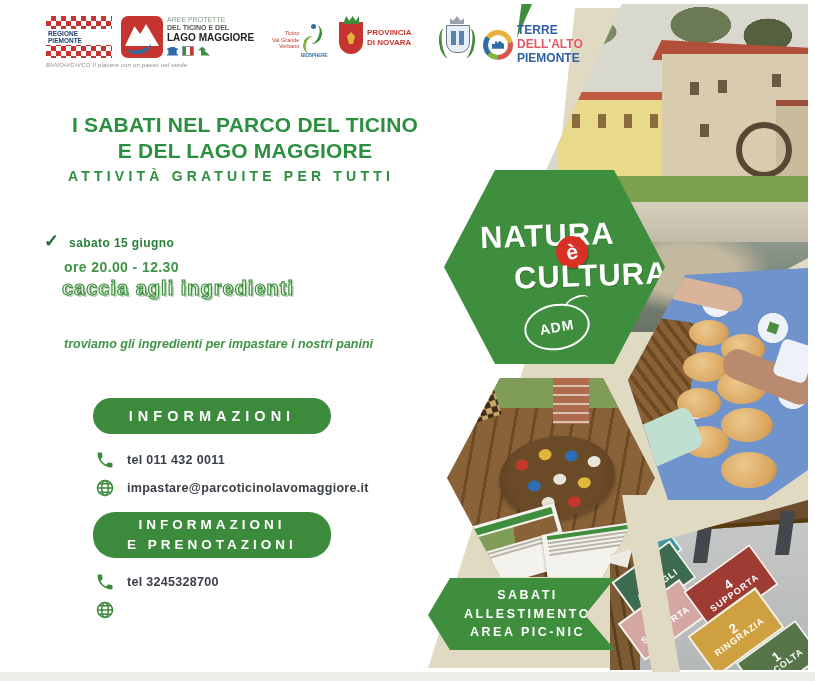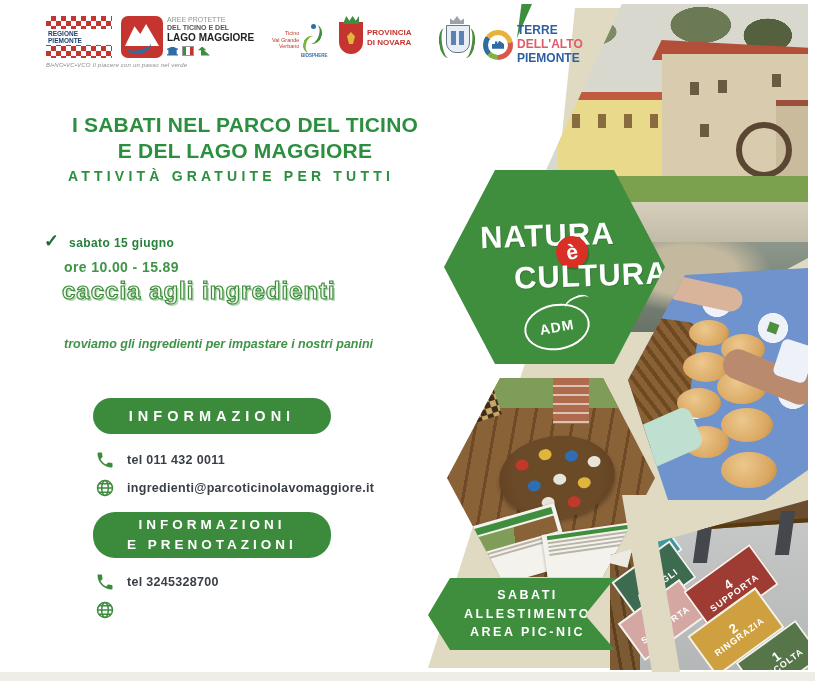--- a/index.html
+++ b/index.html
@@ -66,21 +66,21 @@
   .terre-tx .r{color:#e05a6a;}
 
   
   .title{left:28px;top:112px;width:434px;text-align:center;color:#2c8f3f;font-weight:bold;
          font-size:21px;line-height:1.25;letter-spacing:0.2px;}
   .subtitle{left:68px;top:168px;color:#2c8f3f;font-weight:bold;font-size:14px;letter-spacing:4.2px;}
   .row-date{left:44px;top:230px;display:flex;gap:10px;align-items:baseline;}
   .chk{color:#1e6b33;font-size:18px;font-weight:bold;}
   .date-tx{color:#27813a;font-size:12px;font-weight:bold;letter-spacing:0.4px;}
   .time-tx{left:64px;top:259px;color:#3f9447;font-size:14px;font-weight:bold;letter-spacing:0.4px;}
-  .event-name{left:62px;top:277px;font-size:24px;font-weight:bold;letter-spacing:1px;color:#eef7ea;
+  .event-name{left:62px;top:277px;font-size:20px;font-weight:bold;letter-spacing:1px;color:#eef7ea;
               -webkit-text-stroke:1.2px #3f8e3e;text-shadow:2px 2px 0 rgba(63,142,62,0.35);}
   .place-tx{left:64px;top:311px;color:#2c8f3f;font-size:15px;font-weight:bold;}
   .desc-tx{left:64px;top:337px;color:#3f9447;font-size:12.5px;font-weight:bold;font-style:italic;}
   .pill{background:#3c8b3c;border-radius:22px;color:#fff;font-weight:bold;display:flex;
         flex-direction:column;align-items:center;justify-content:center;text-align:center;}
   .pill1{left:93px;top:398px;width:238px;height:36px;font-size:14.5px;letter-spacing:5px;}
   .pill2{left:93px;top:512px;width:238px;height:46px;font-size:13.5px;letter-spacing:4px;line-height:1.45;}
   .crow{display:flex;gap:12px;align-items:center;}
   .crow .tx{color:#3a3f47;font-size:12.5px;font-weight:bold;letter-spacing:0.3px;}
   .crow1{left:95px;top:450px;} .crow2{left:95px;top:478px;}
@@ -371,42 +371,42 @@
   <div class="abs title">
     <div>I SABATI NEL PARCO DEL TICINO</div>
     <div>E DEL LAGO MAGGIORE</div>
   </div>
   <div class="abs subtitle">ATTIVITÀ GRATUITE PER TUTTI</div>
 
   <div class="abs row-date">
     <span class="chk">✓</span>
     <span class="date-tx">sabato 15 giugno</span>
   </div>
-  <div class="abs time-tx">ore 10.00 - 15.89</div>
+  <div class="abs time-tx">ore 20.00 - 12.30</div>
   <div class="abs event-name">caccia agli ingredienti</div>
   <div class="abs desc-tx">troviamo gli ingredienti per impastare i nostri panini</div>
 
   <div class="abs pill pill1">
     <span>INFORMAZIONI</span>
   </div>
   <div class="abs crow crow1">
     <svg class="cicon" width="20" height="20" viewBox="0 0 24 24">
       <path fill="#3c8b3c" d="M6.62 10.79c1.44 2.83 3.76 5.14 6.59 6.59l2.2-2.2c.27-.27.67-.36 1.02-.24 1.12.37 2.33.57 3.57.57.55 0 1 .45 1 1V20c0 .55-.45 1-1 1-9.39 0-17-7.61-17-17 0-.55.45-1 1-1h3.5c.55 0 1 .45 1 1 0 1.25.2 2.45.57 3.57.11.35.03.74-.25 1.02l-2.2 2.2z"></path>
     </svg>
     <span class="tx">tel 011 432 0011</span>
   </div>
   <div class="abs crow crow2">
     <svg class="cicon" width="20" height="20" viewBox="0 0 24 24">
       <g fill="none" stroke="#3c8b3c" stroke-width="1.8">
         <circle cx="12" cy="12" r="9"></circle>
           <ellipse cx="12" cy="12" rx="4" ry="9"></ellipse>
         <path d="M3 12h18M4.5 7h15M4.5 17h15"></path>
       </g>
     </svg>
-    <span class="tx">ingredienti@parcoticinolavomaggiore.it</span>
+    <span class="tx">impastare@parcoticinolavomaggiore.it</span>
   </div>
 
   <div class="abs pill pill2">
     <span>INFORMAZIONI</span>
     <span>E PRENOTAZIONI</span>
   </div>
   <div class="abs crow crow3">
     <svg class="cicon" width="20" height="20" viewBox="0 0 24 24">
       <path fill="#3c8b3c" d="M6.62 10.79c1.44 2.83 3.76 5.14 6.59 6.59l2.2-2.2c.27-.27.67-.36 1.02-.24 1.12.37 2.33.57 3.57.57.55 0 1 .45 1 1V20c0 .55-.45 1-1 1-9.39 0-17-7.61-17-17 0-.55.45-1 1-1h3.5c.55 0 1 .45 1 1 0 1.25.2 2.45.57 3.57.11.35.03.74-.25 1.02l-2.2 2.2z"></path>
     </svg>

